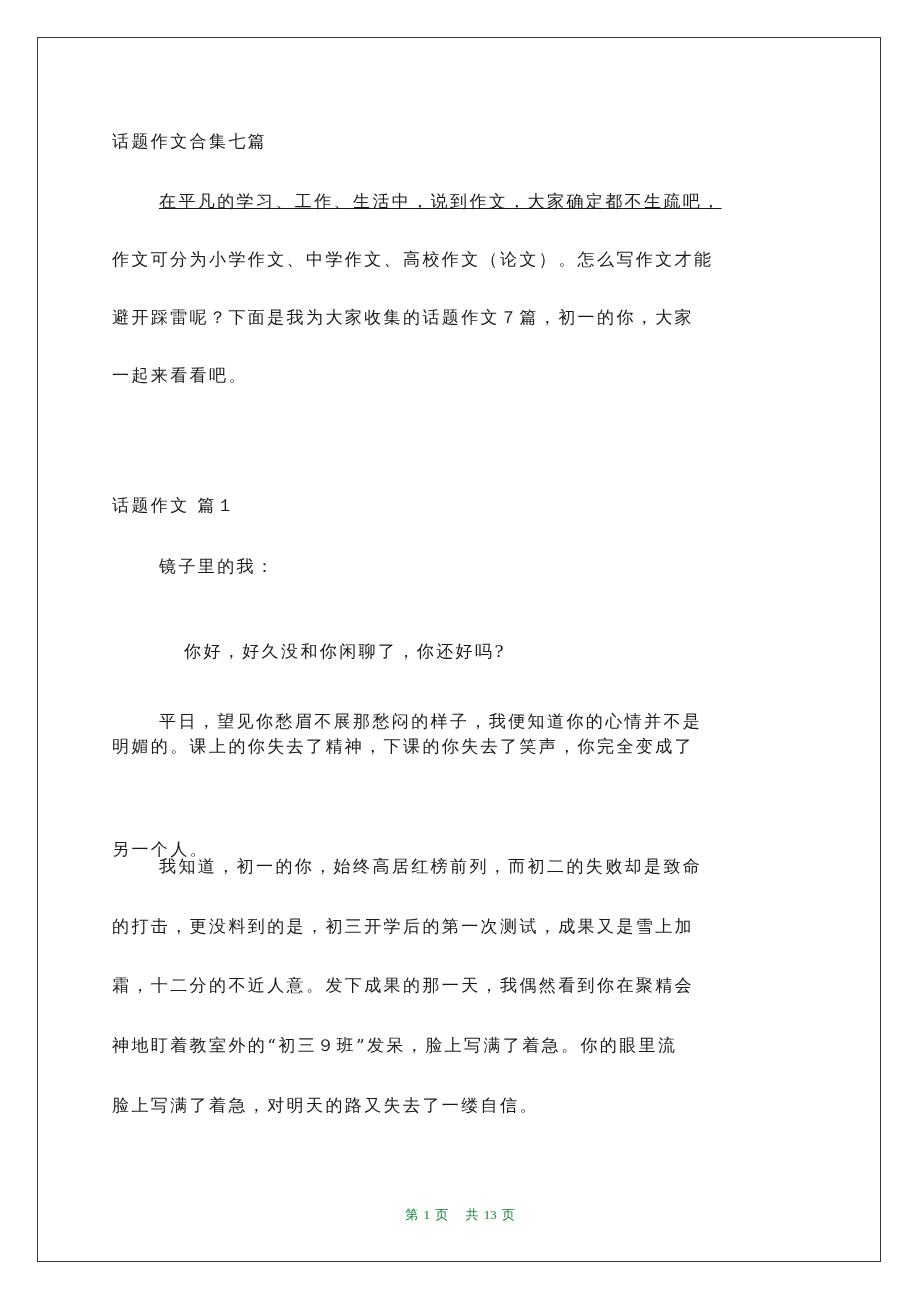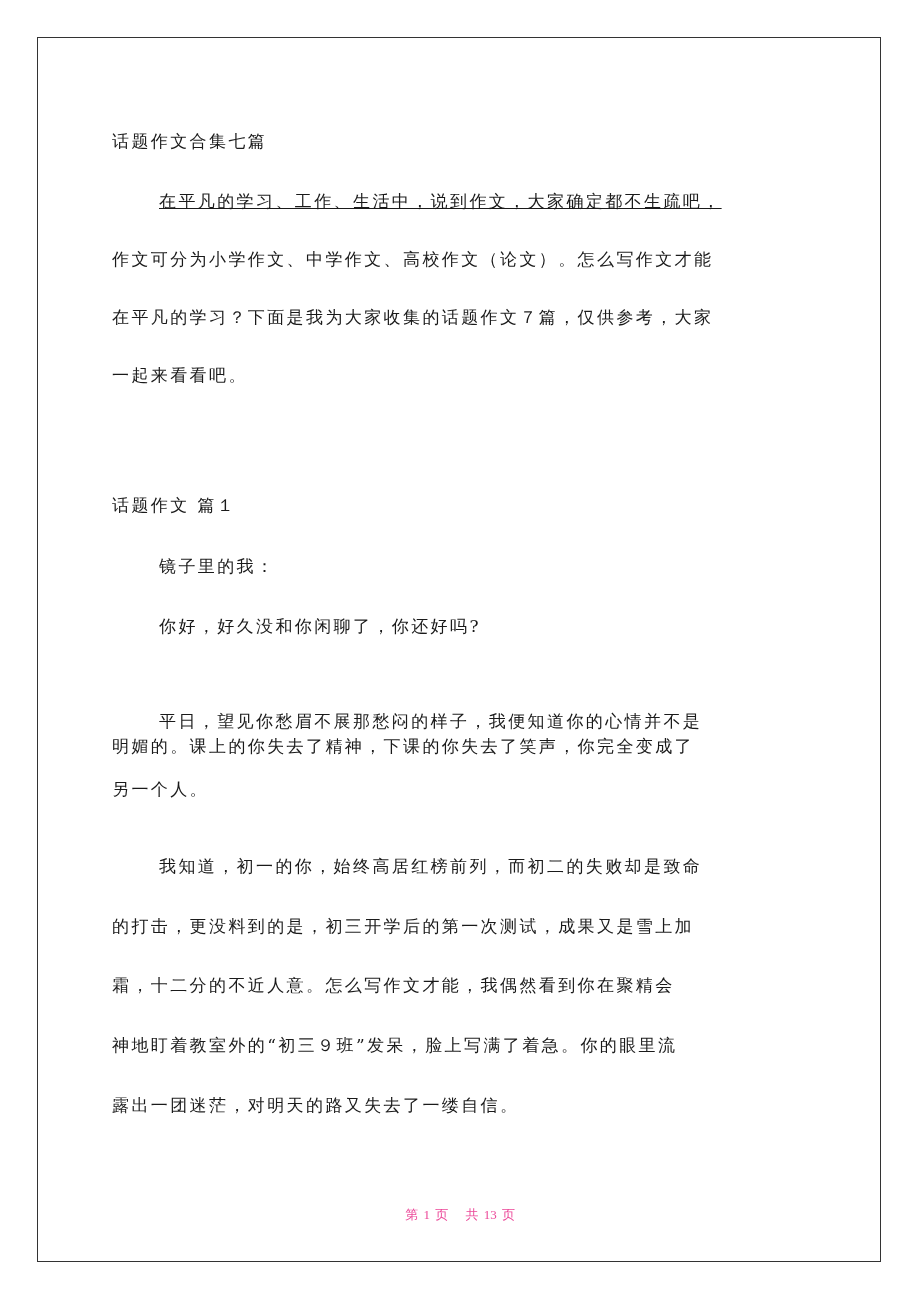--- a/index.html
+++ b/index.html
@@ -34,47 +34,47 @@
       height: 26px;
     }
     .indent { left: 159px; }
     .footer {
       position: absolute;
       left: 0;
       width: 920px;
       top: 1206px;
       text-align: center;
       font-size: 13px;
-      color: #ec4899;
+      color: #15803d;
       font-family: "Liberation Serif", "DejaVu Serif", serif;
       word-spacing: 2px;
     }
     .footer span { margin: 0 6px; }
   </style>
 </head>
 <body>
 
 <div class="page-frame"></div>
 
 <div class="line" style="top:128px;">话题作文合集七篇</div>
 
 <div class="line indent" style="top:188px;text-decoration:underline;">在平凡的学习、工作、生活中，说到作文，大家确定都不生疏吧，</div>
 <div class="line" style="top:246px;">作文可分为小学作文、中学作文、高校作文（论文）。怎么写作文才能</div>
-<div class="line" style="top:304px;">在平凡的学习？下面是我为大家收集的话题作文７篇，仅供参考，大家</div>
+<div class="line" style="top:304px;">避开踩雷呢？下面是我为大家收集的话题作文７篇，初一的你，大家</div>
 <div class="line" style="top:362px;">一起来看看吧。</div>
 
 <div class="line" style="top:492px;">话题作文  篇１</div>
 
 <div class="line indent" style="top:553px;">镜子里的我：</div>
-<div class="line indent" style="top:613px;">你好，好久没和你闲聊了，你还好吗?</div>
+<div class="line indent" style="top:638px;margin-left:25px;">你好，好久没和你闲聊了，你还好吗?</div>
 <div class="line indent" style="top:708px;">平日，望见你愁眉不展那愁闷的样子，我便知道你的心情并不是</div>
 <div class="line" style="top:733px;">明媚的。课上的你失去了精神，下课的你失去了笑声，你完全变成了</div>
-<div class="line" style="top:776px;">另一个人。</div>
+<div class="line" style="top:836px;">另一个人。</div>
 <div class="line indent" style="top:853px;">我知道，初一的你，始终高居红榜前列，而初二的失败却是致命</div>
 <div class="line" style="top:913px;">的打击，更没料到的是，初三开学后的第一次测试，成果又是雪上加</div>
-<div class="line" style="top:972px;">霜，十二分的不近人意。怎么写作文才能，我偶然看到你在聚精会</div>
+<div class="line" style="top:972px;">霜，十二分的不近人意。发下成果的那一天，我偶然看到你在聚精会</div>
 <div class="line" style="top:1032px;">神地盯着教室外的“初三９班”发呆，脸上写满了着急。你的眼里流</div>
-<div class="line" style="top:1092px;">露出一团迷茫，对明天的路又失去了一缕自信。</div>
+<div class="line" style="top:1092px;">脸上写满了着急，对明天的路又失去了一缕自信。</div>
 
 <div class="footer">
   <span>第 1 页</span>
   <span>共 13 页</span>
 </div>
 
 </body></html>

